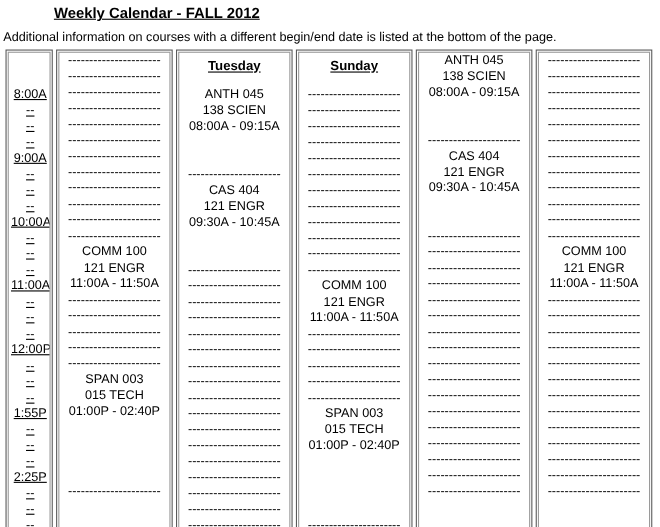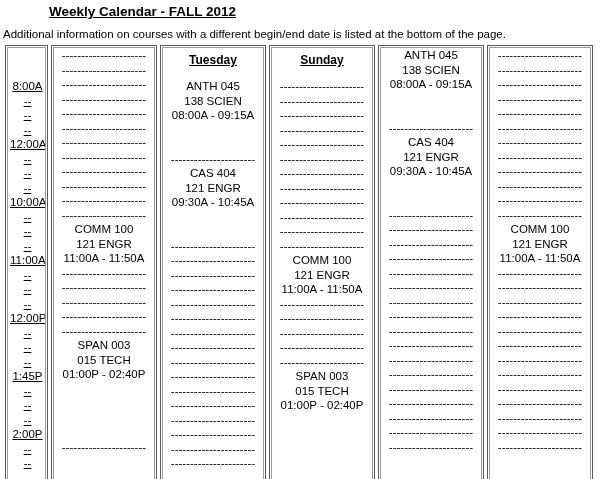--- a/index.html
+++ b/index.html
@@ -84,41 +84,41 @@
 <div class="page-subtitle">Additional information on courses with a different begin/end date is listed at the bottom of the page.</div>
 
 <div class="cal" id="cal">
     <div class="box time-box">
       <div class="box-inner">
         <div class="col-header"><span class="day-label"></span></div>
         <div class="slot-row">8:00A</div>
         <div class="slot-row">--</div>
         <div class="slot-row">--</div>
         <div class="slot-row">--</div>
-        <div class="slot-row">12:00A</div>
+        <div class="slot-row">9:00A</div>
         <div class="slot-row">--</div>
         <div class="slot-row">--</div>
         <div class="slot-row">--</div>
         <div class="slot-row">10:00A</div>
         <div class="slot-row">--</div>
         <div class="slot-row">--</div>
         <div class="slot-row">--</div>
         <div class="slot-row">11:00A</div>
         <div class="slot-row">--</div>
         <div class="slot-row">--</div>
         <div class="slot-row">--</div>
         <div class="slot-row">12:00P</div>
         <div class="slot-row">--</div>
         <div class="slot-row">--</div>
         <div class="slot-row">--</div>
-        <div class="slot-row">1:45P</div>
-        <div class="slot-row">--</div>
-        <div class="slot-row">--</div>
-        <div class="slot-row">--</div>
-        <div class="slot-row">2:00P</div>
+        <div class="slot-row">1:55P</div>
+        <div class="slot-row">--</div>
+        <div class="slot-row">--</div>
+        <div class="slot-row">--</div>
+        <div class="slot-row">2:25P</div>
         <div class="slot-row">--</div>
         <div class="slot-row">--</div>
         <div class="slot-row">--</div>
       </div>
     </div>
     <div class="box day-box">
       <div class="box-inner">
         <div class="slot-row">----------------------</div>
         <div class="slot-row">----------------------</div>
         <div class="slot-row">----------------------</div>

